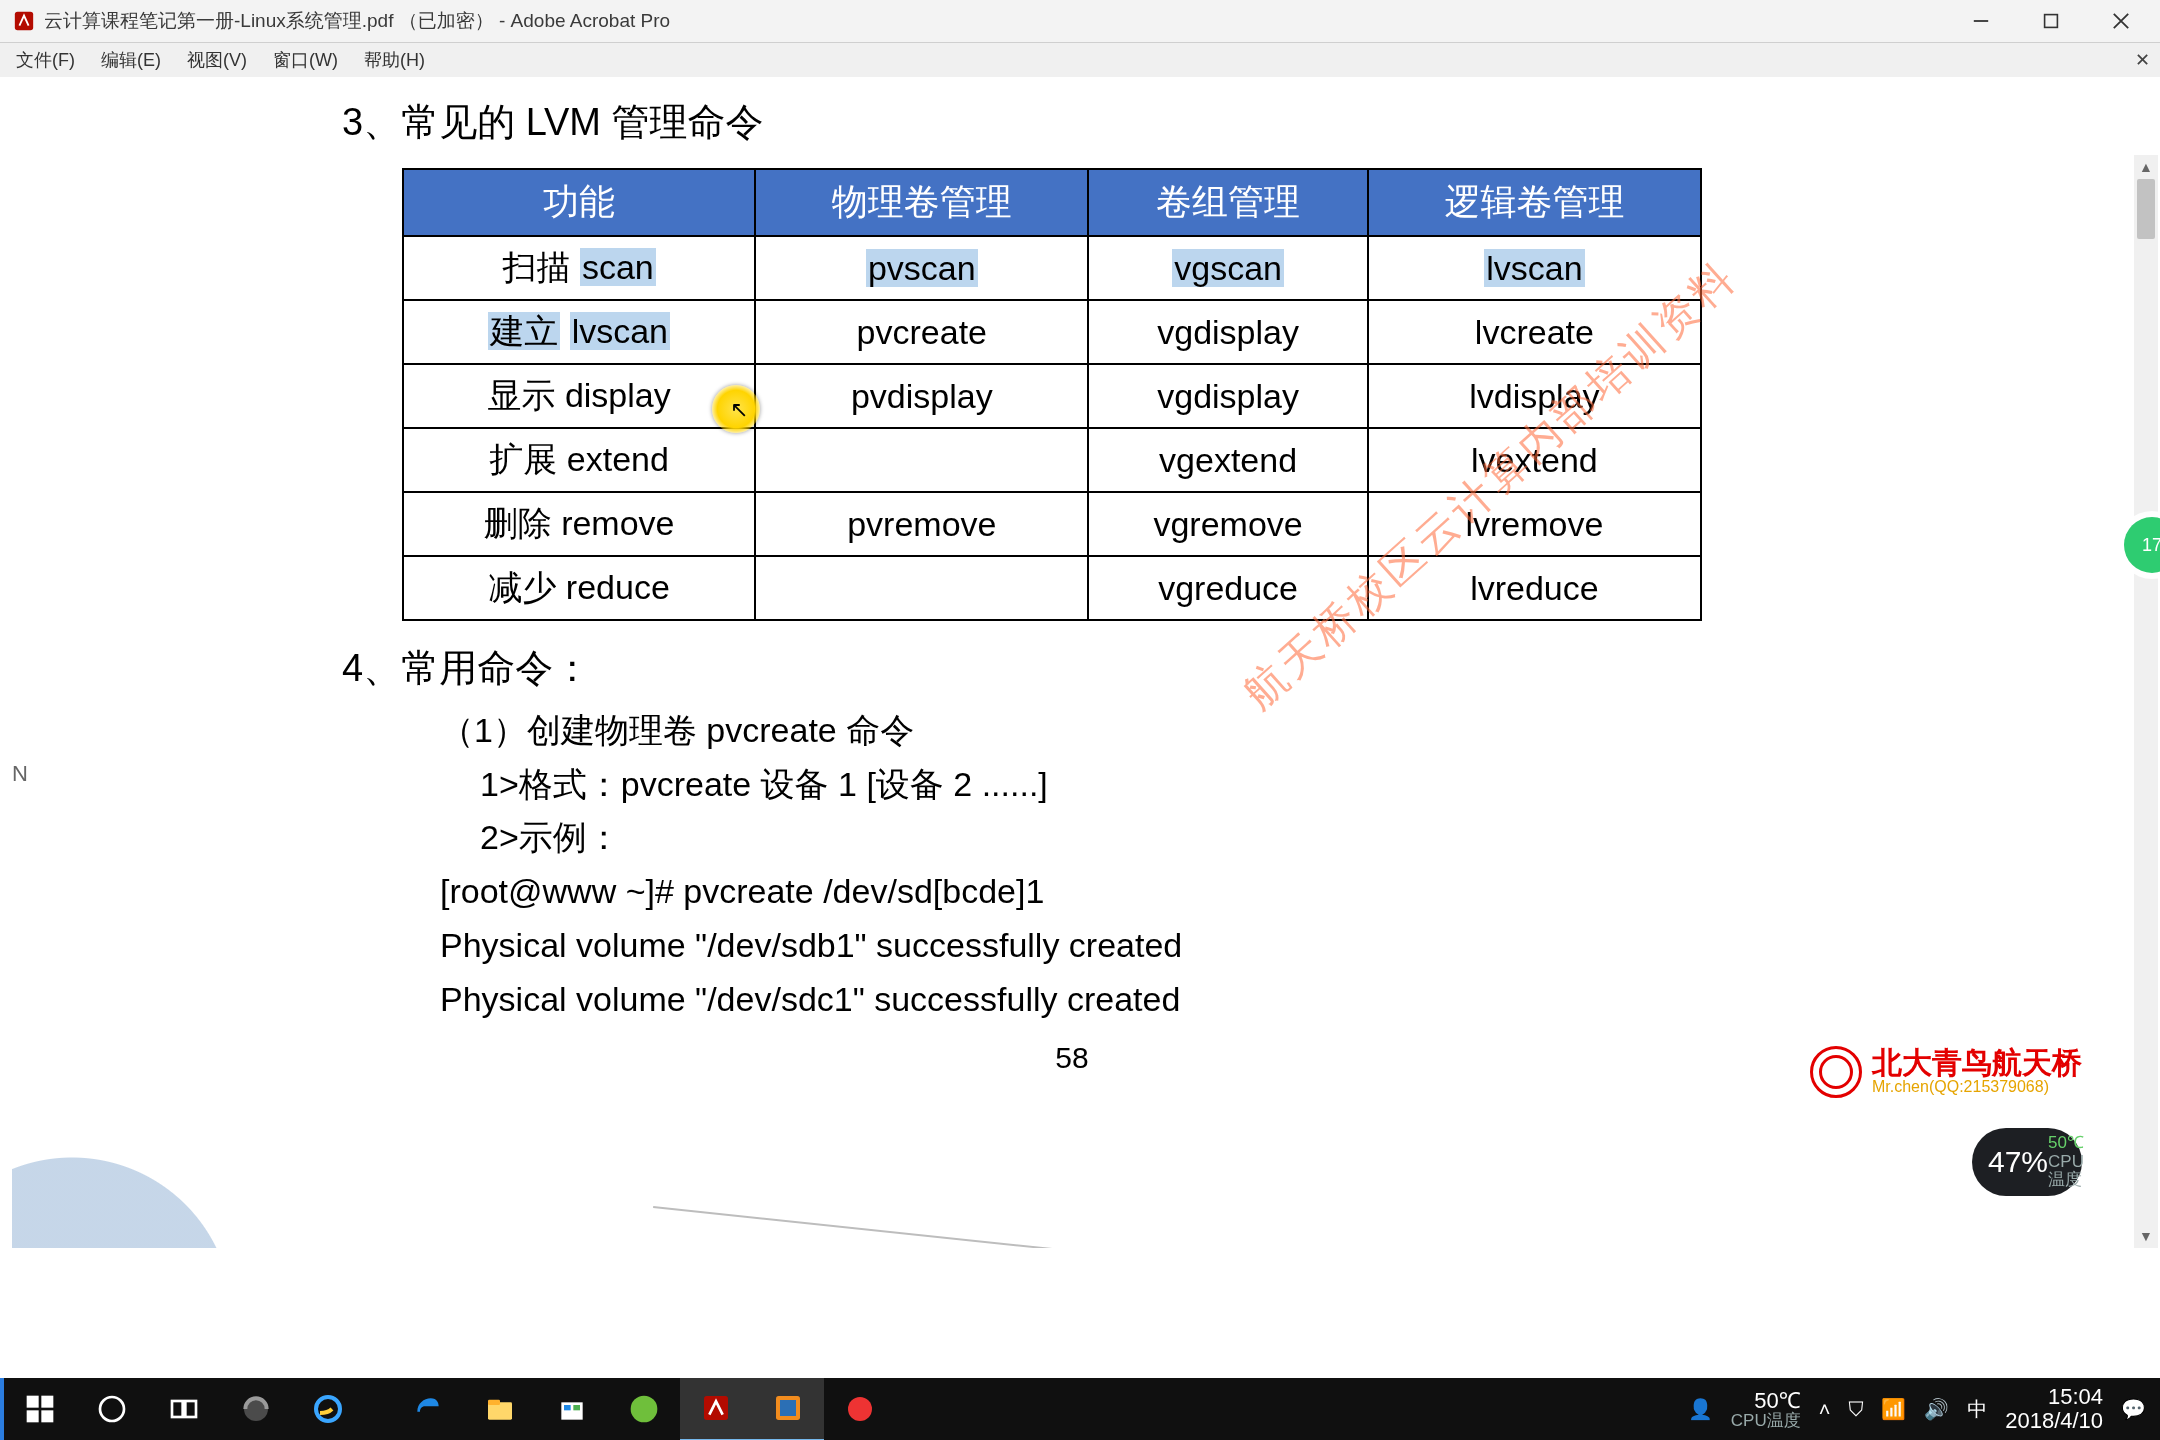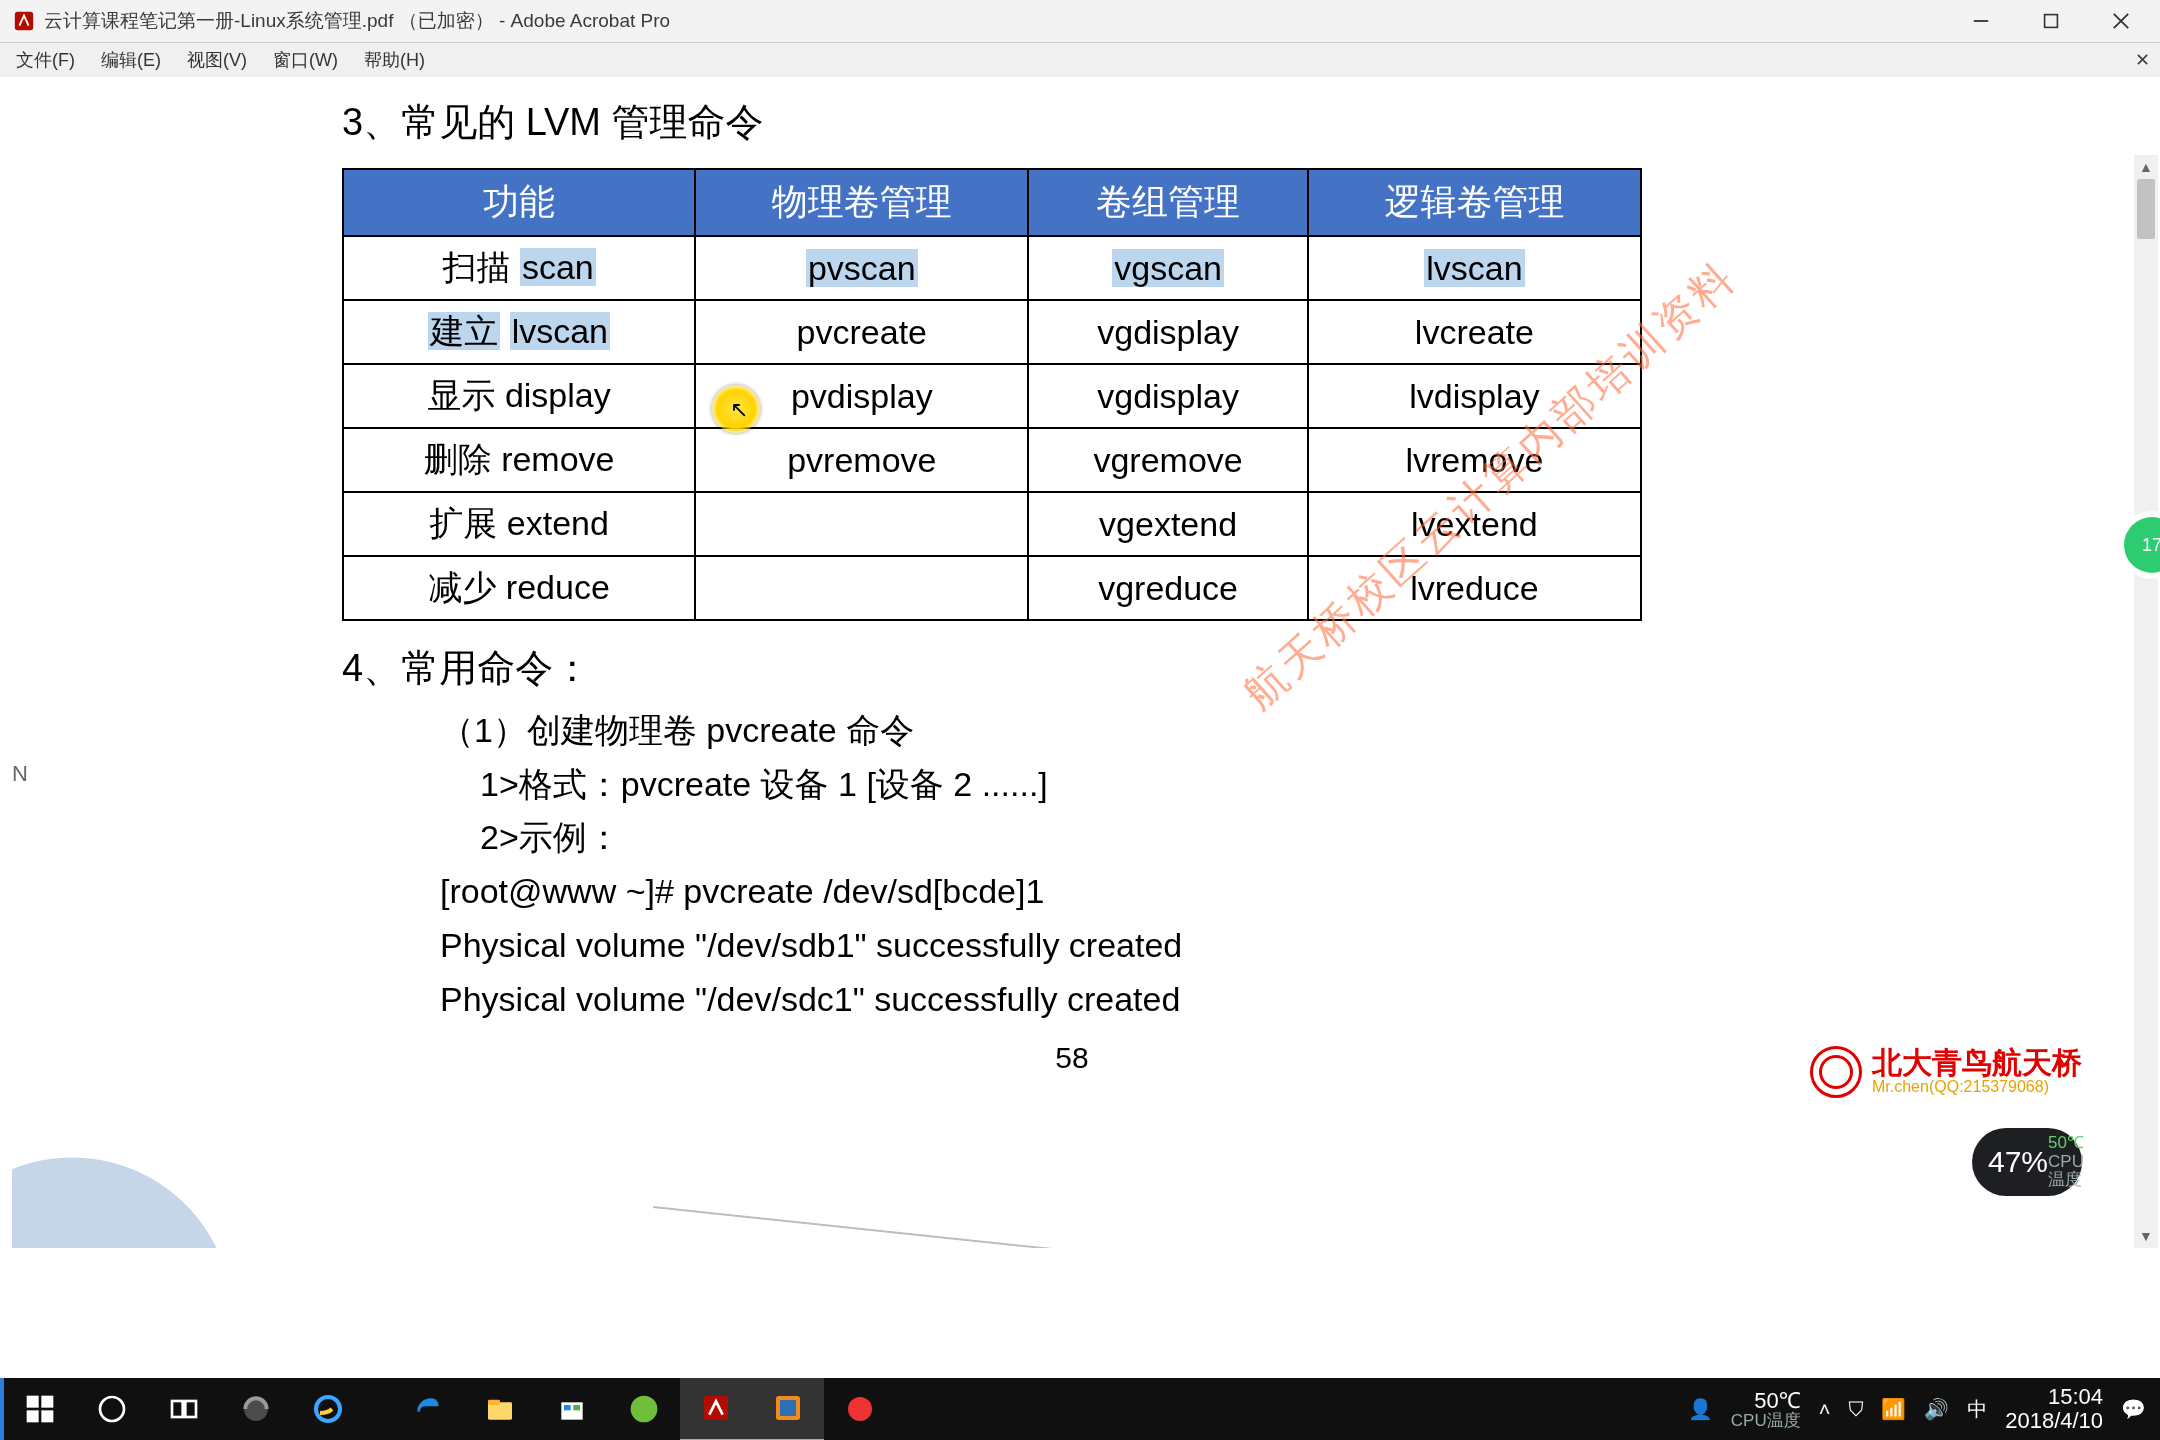--- a/index.html
+++ b/index.html
@@ -22,21 +22,21 @@
   .doc-scroll{position:absolute;left:12px;right:28px;top:0;bottom:130px;background:#fff;overflow:hidden}
   .vscroll{position:absolute;right:2px;top:78px;bottom:130px;width:24px;background:#f0f0f0}
   .vscroll .arrow{height:24px;display:flex;align-items:center;justify-content:center;color:#666;font-size:14px}
   .vscroll .track{position:absolute;top:24px;bottom:24px;left:0;right:0}
   .vscroll .thumb{position:absolute;top:0;left:3px;right:3px;height:60px;background:#c2c2c2;border-radius:2px}
   .vscroll .arrow.bot{position:absolute;bottom:0;left:0;right:0}
 
   
   .page{position:relative;width:100%;height:100%;padding:10px 320px 0 330px;box-sizing:border-box;font-size:30px;color:#000}
   .h3{font-size:38px;margin:10px 0 20px 0;font-weight:400}
-  table.lvm{border-collapse:collapse;width:1300px;}
+  table.lvm{border-collapse:collapse;width:1300px;margin-left:60px}
   table.lvm th,table.lvm td{border:2px solid #000;text-align:center;padding:8px 4px;font-size:34px;font-weight:400}
   table.lvm th{background:#4472c4;color:#fff;font-size:36px}
   table.lvm td.func{font-weight:400}
   .hl{background:#bcd6ee;padding:0 2px}
 
   .cur{position:absolute;left:700px;top:308px;width:48px;height:48px;border-radius:50%;background:radial-gradient(circle,#ffe34a 0%,#ffd400 55%,rgba(255,212,0,.2) 75%,rgba(255,212,0,0) 100%);box-shadow:0 0 4px rgba(0,0,0,.4)}
   .cur::after{content:"";position:absolute;left:18px;top:12px;width:0;height:0}
   .cursor-arrow{position:absolute;left:18px;top:12px;font-size:22px;color:#000}
 
   .sec4{font-size:38px;margin:22px 0 10px 0}
@@ -149,30 +149,30 @@
                 <td><span>vgdisplay</span></td>
                 <td><span>lvcreate</span></td>
               </tr>
               <tr>
                 <td class="func"><span>显示</span>  <span>display</span></td>
                 <td><span>pvdisplay</span></td>
                 <td><span>vgdisplay</span></td>
                 <td><span>lvdisplay</span></td>
               </tr>
               <tr>
+                <td class="func"><span>扩展</span>  <span>extend</span></td>
+                <td><span></span></td>
+                <td><span>vgextend</span></td>
+                <td><span>lvextend</span></td>
+              </tr>
+              <tr>
                 <td class="func"><span>删除</span>  <span>remove</span></td>
                 <td><span>pvremove</span></td>
                 <td><span>vgremove</span></td>
                 <td><span>lvremove</span></td>
-              </tr>
-              <tr>
-                <td class="func"><span>扩展</span>  <span>extend</span></td>
-                <td><span></span></td>
-                <td><span>vgextend</span></td>
-                <td><span>lvextend</span></td>
               </tr>
               <tr>
                 <td class="func"><span>减少</span>  <span>reduce</span></td>
                 <td><span></span></td>
                 <td><span>vgreduce</span></td>
                 <td><span>lvreduce</span></td>
               </tr>
             </tbody>
         </table>
 

